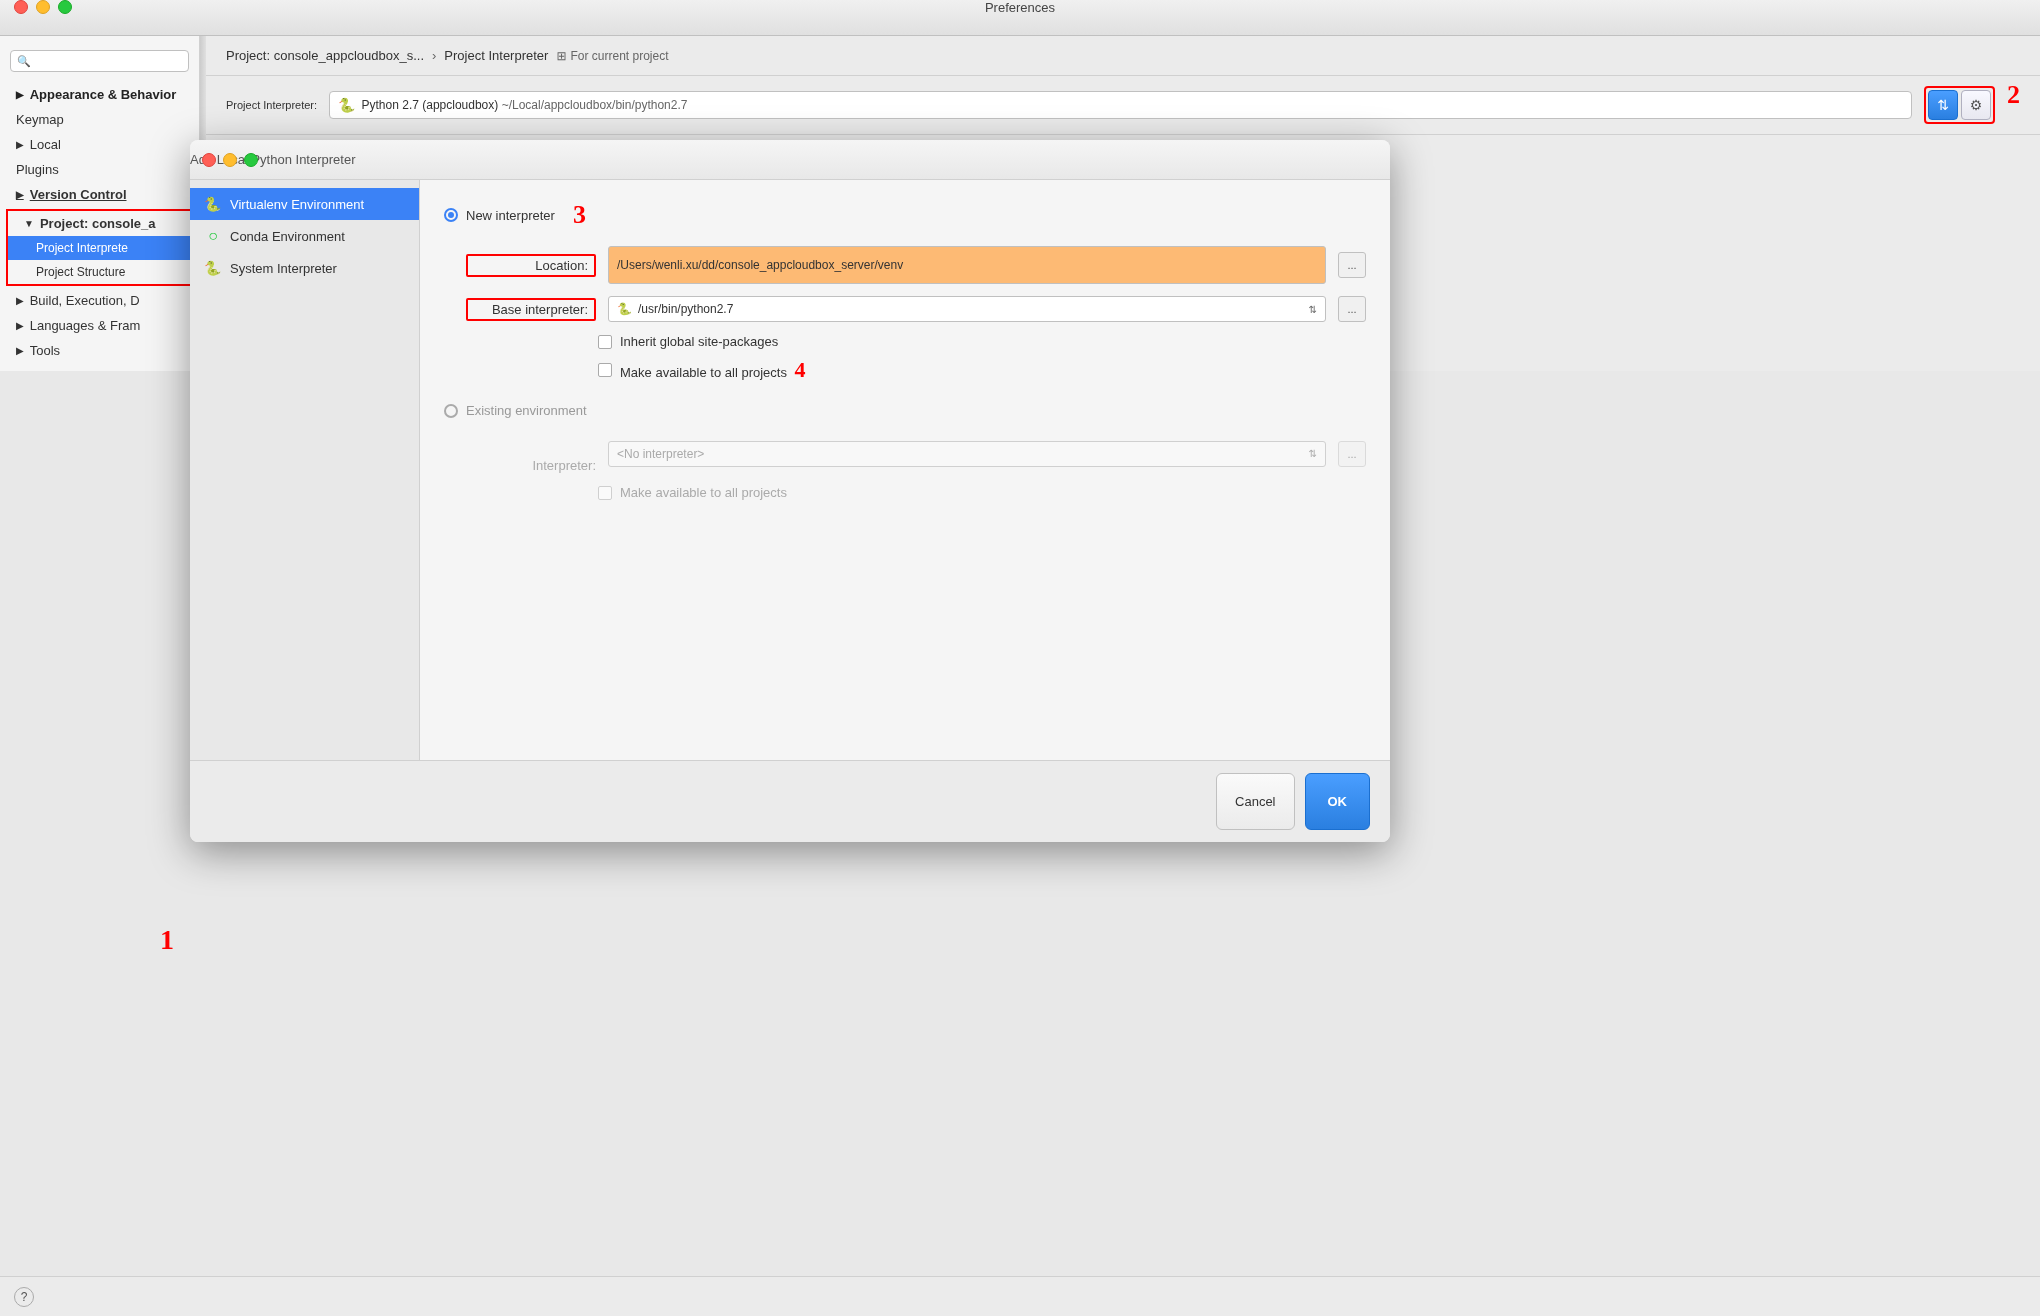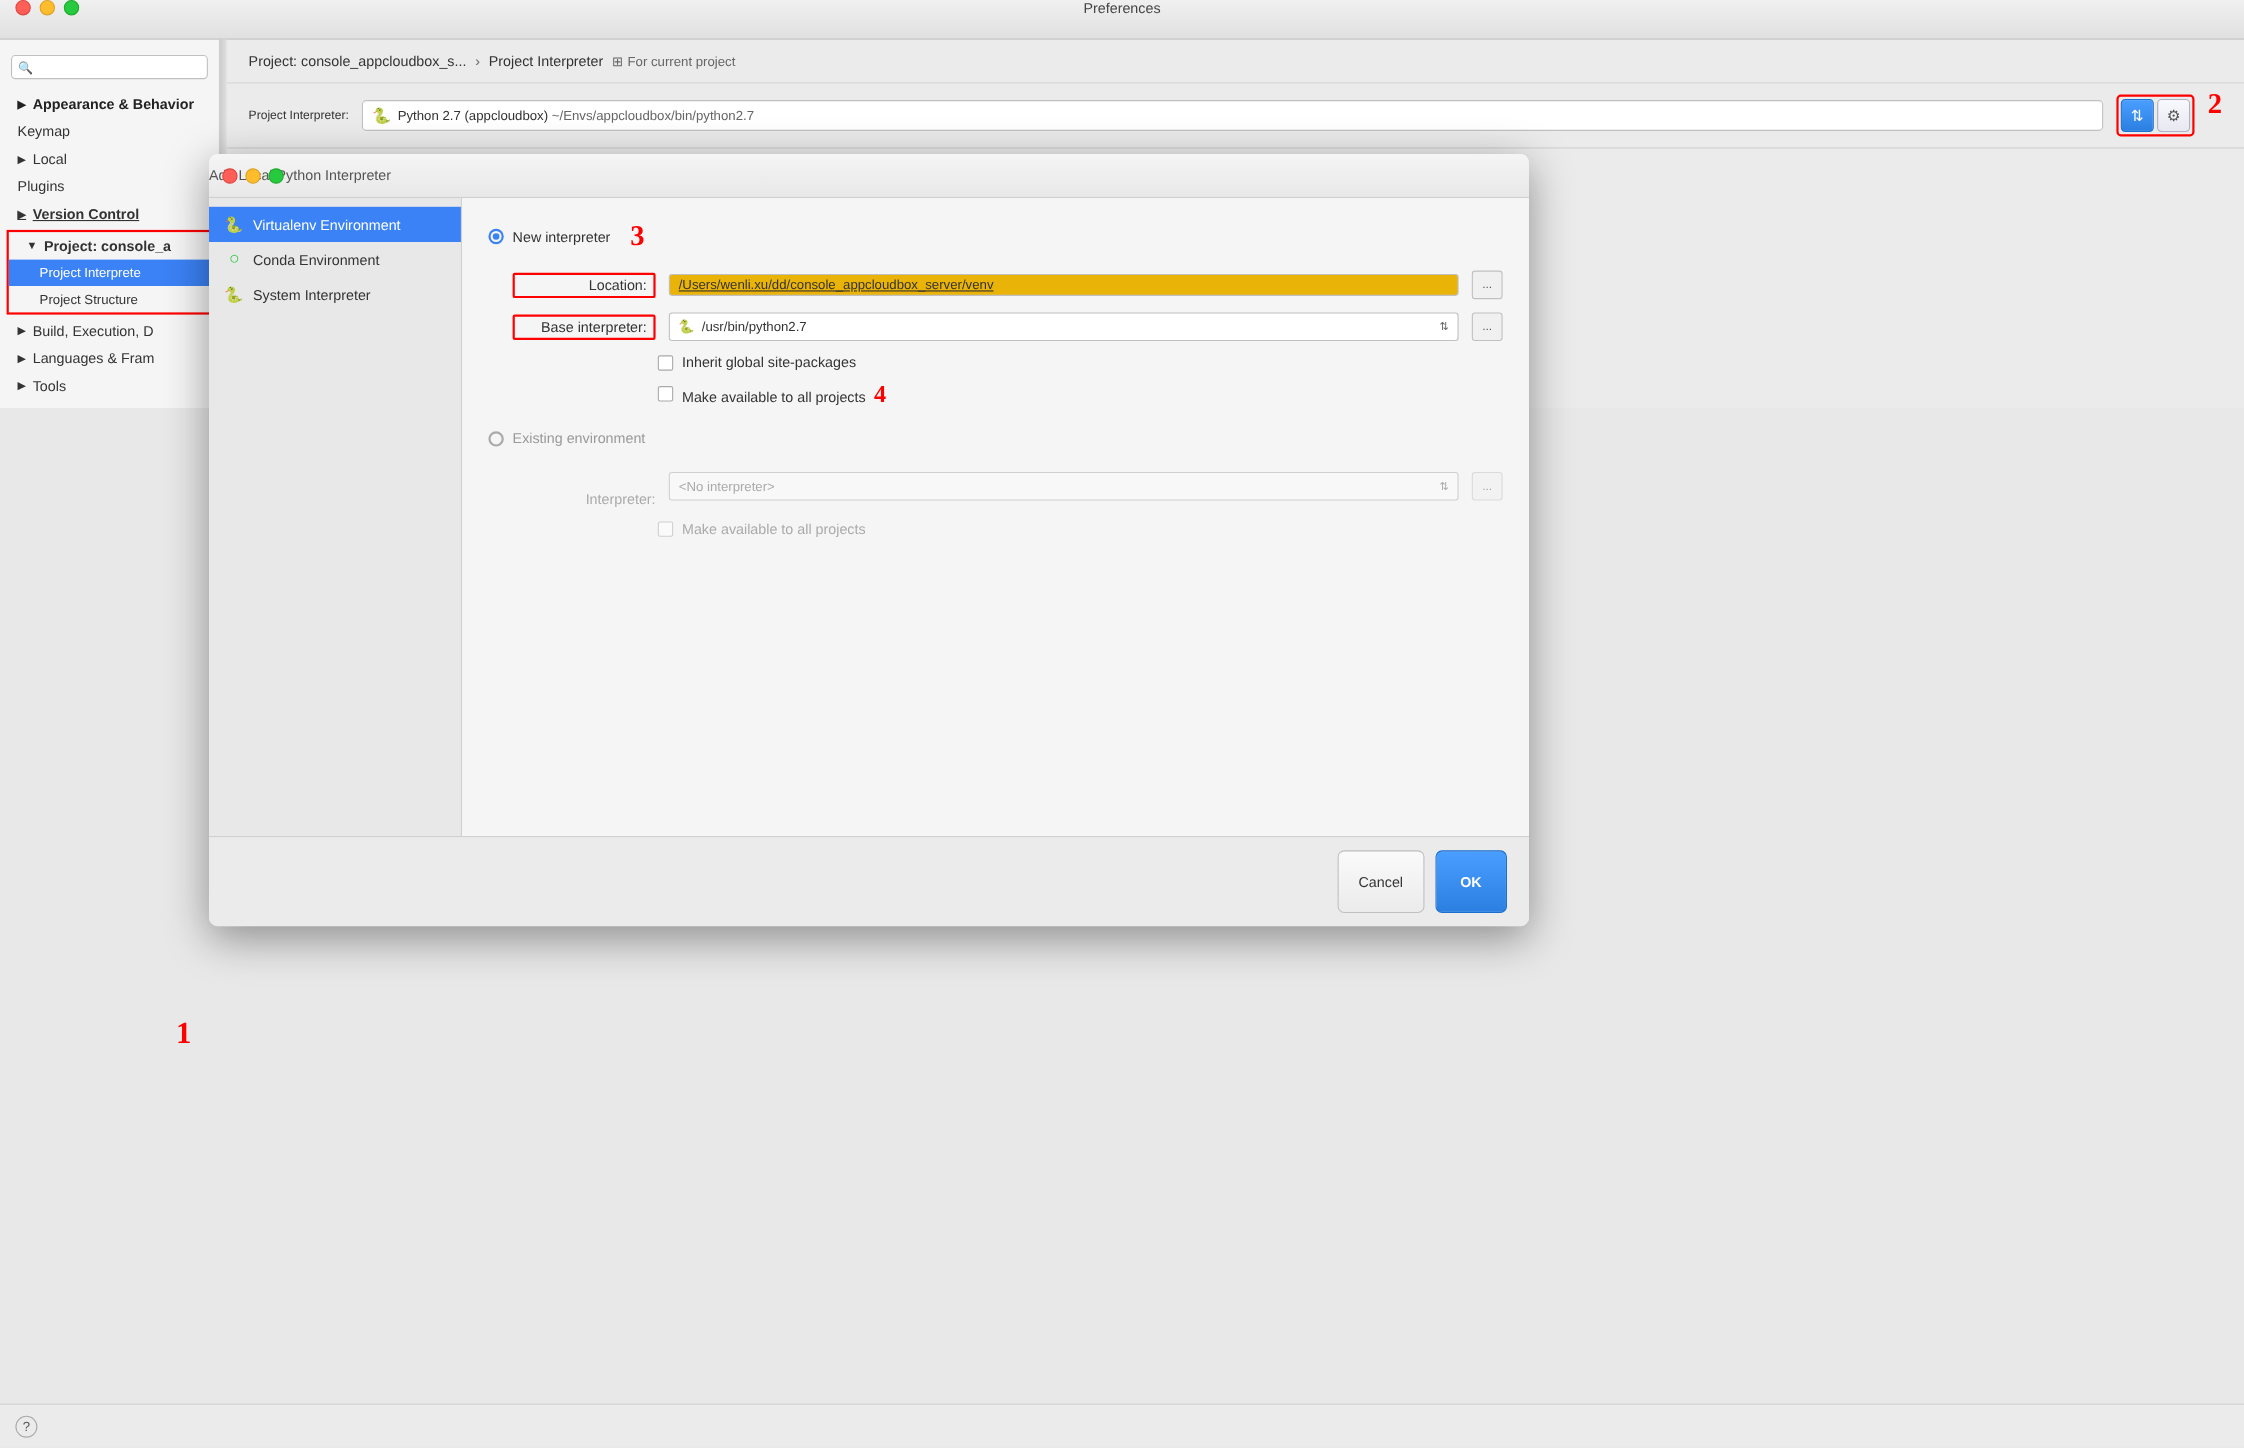--- a/index.html
+++ b/index.html
@@ -331,30 +331,29 @@
       font-size: 13px;
       color: #333;
       min-width: 130px;
       text-align: right;
       border: 2px solid red;
       padding: 2px 6px;
       border-radius: 2px;
     }
     .form-input {
       flex: 1;
-      height: 20px;
+      height: 38px;
       border: 1px solid #c0c0c0;
       border-radius: 3px;
-      background: #eab308;
+      background: #fdba74;
       padding: 0 8px;
       font-size: 12px;
       color: #333;
       display: flex;
       align-items: center;
-      text-decoration: underline;
     }
     .form-input-text {
       font-size: 12px;
       color: #333;
     }
     .browse-btn {
       width: 28px;
       height: 26px;
       border: 1px solid #c0c0c0;
       border-radius: 3px;
@@ -602,21 +601,21 @@
           <span>⊞</span>
           <span>For current project</span>
         </div>
       </div>
 
       <div class="interpreter-row">
         <span class="interpreter-label">Project Interpreter:</span>
         <div class="interpreter-select">
           <span class="python-icon">🐍</span>
           <span class="interpreter-select-text">
-            <span>Python 2.7 (appcloudbox)</span> <span style="color:#666;">~/Envs/appcloudbox/bin/python2.7</span>
+            <span>Python 2.7 (appcloudbox)</span> <span style="color:#666;">~/Local/appcloudbox/bin/python2.7</span>
           </span>
         </div>
 
         <div style="border: 2px solid red; border-radius: 4px; display:flex; gap:3px; padding:2px;">
           <div class="icon-btn blue-btn">
             <span>⇅</span>
           </div>
           <div class="icon-btn">
             <span>⚙</span>
           </div>

